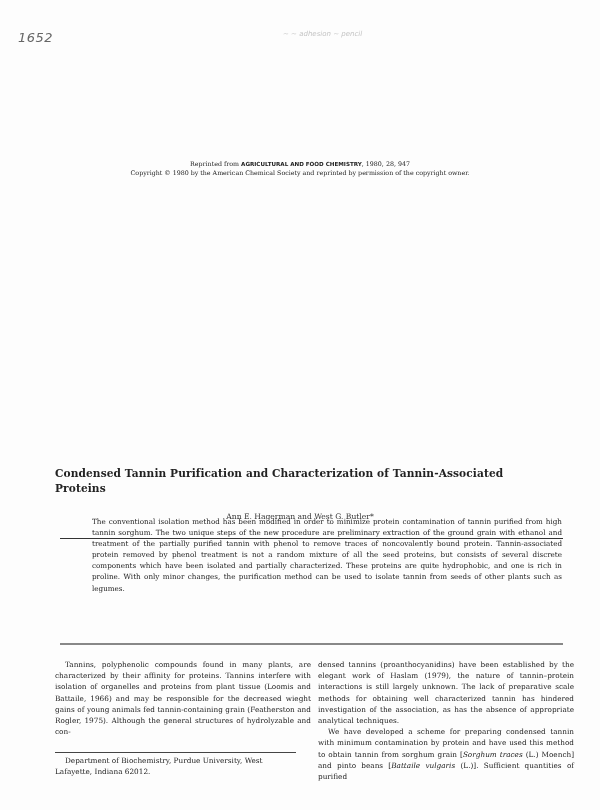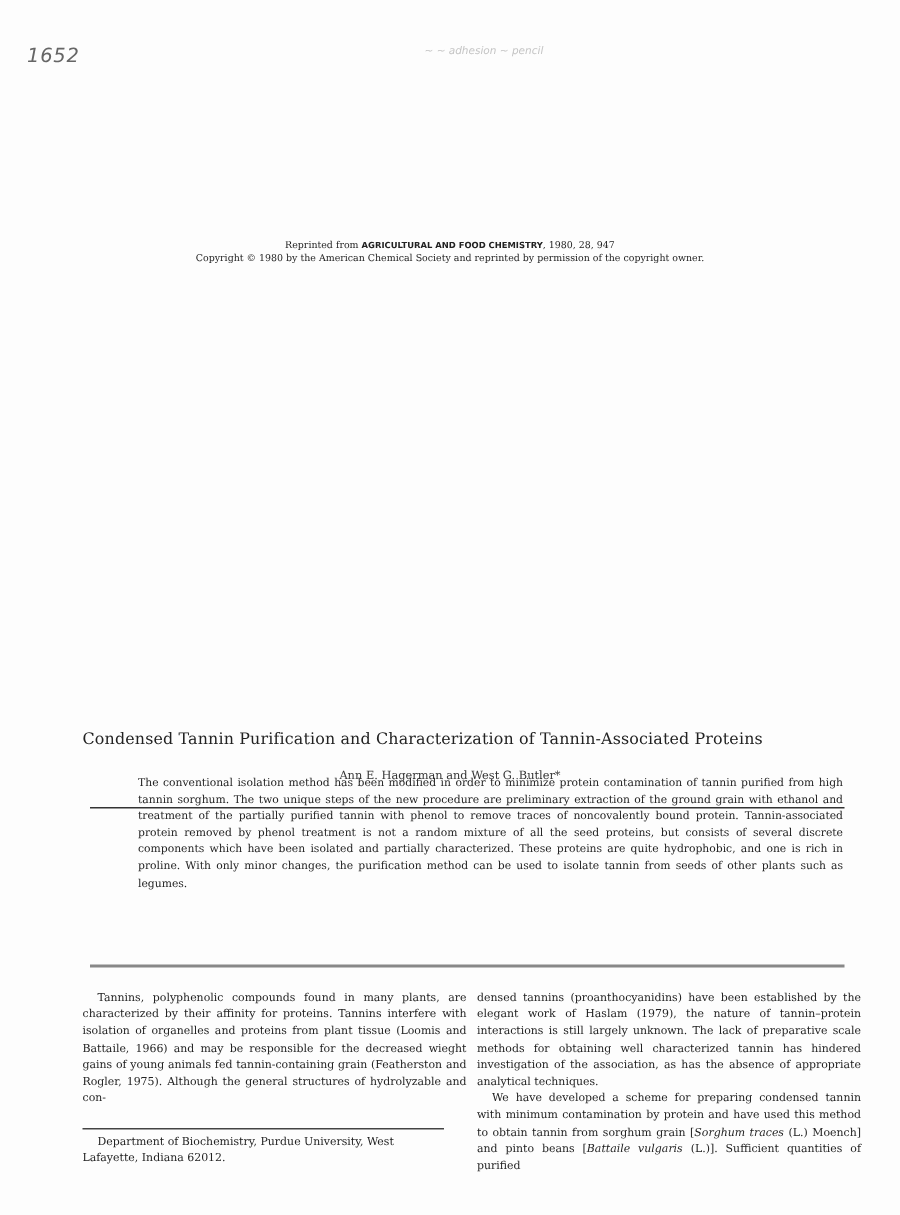--- a/index.html
+++ b/index.html
@@ -17,22 +17,22 @@
       left: 283px; top: 30px; font-family: "DejaVu Sans", sans-serif;
       font-style: italic; font-size: 7px; color: #c4c4c4;
     }
     .reprint {
       left: 0; width: 600px; top: 160px; text-align: center;
       font-size: 6.3px; line-height: 8.6px; color: #222;
     }
     .reprint .journal { font-family: "DejaVu Sans", sans-serif; font-weight: bold; font-size: 5.6px; }
     .title {
       left: 55px; top: 466px; width: 500px;
-      font-family: "DejaVu Serif", serif; font-weight: normal;
-      font-size: 10.6px; line-height: 15px; color: #222; letter-spacing: 0.1px; margin-top: 20px;
+      font-family: "DejaVu Serif", serif; font-weight: bold;
+      font-size: 10.6px; line-height: 15px; color: #222; letter-spacing: 0.1px;
     }
     .authors {
       left: 0; width: 600px; top: 512px; text-align: center;
       font-size: 7.6px; color: #333;
     }
     .rule { background: #333; height: 1px; }
     .rule-top { left: 60px; top: 538px; width: 503px; }
     .rule-bot { left: 60px; top: 643px; width: 503px; height: 1.5px; background: #888; }
     .abstract {
       left: 92px; top: 516px; width: 470px;

